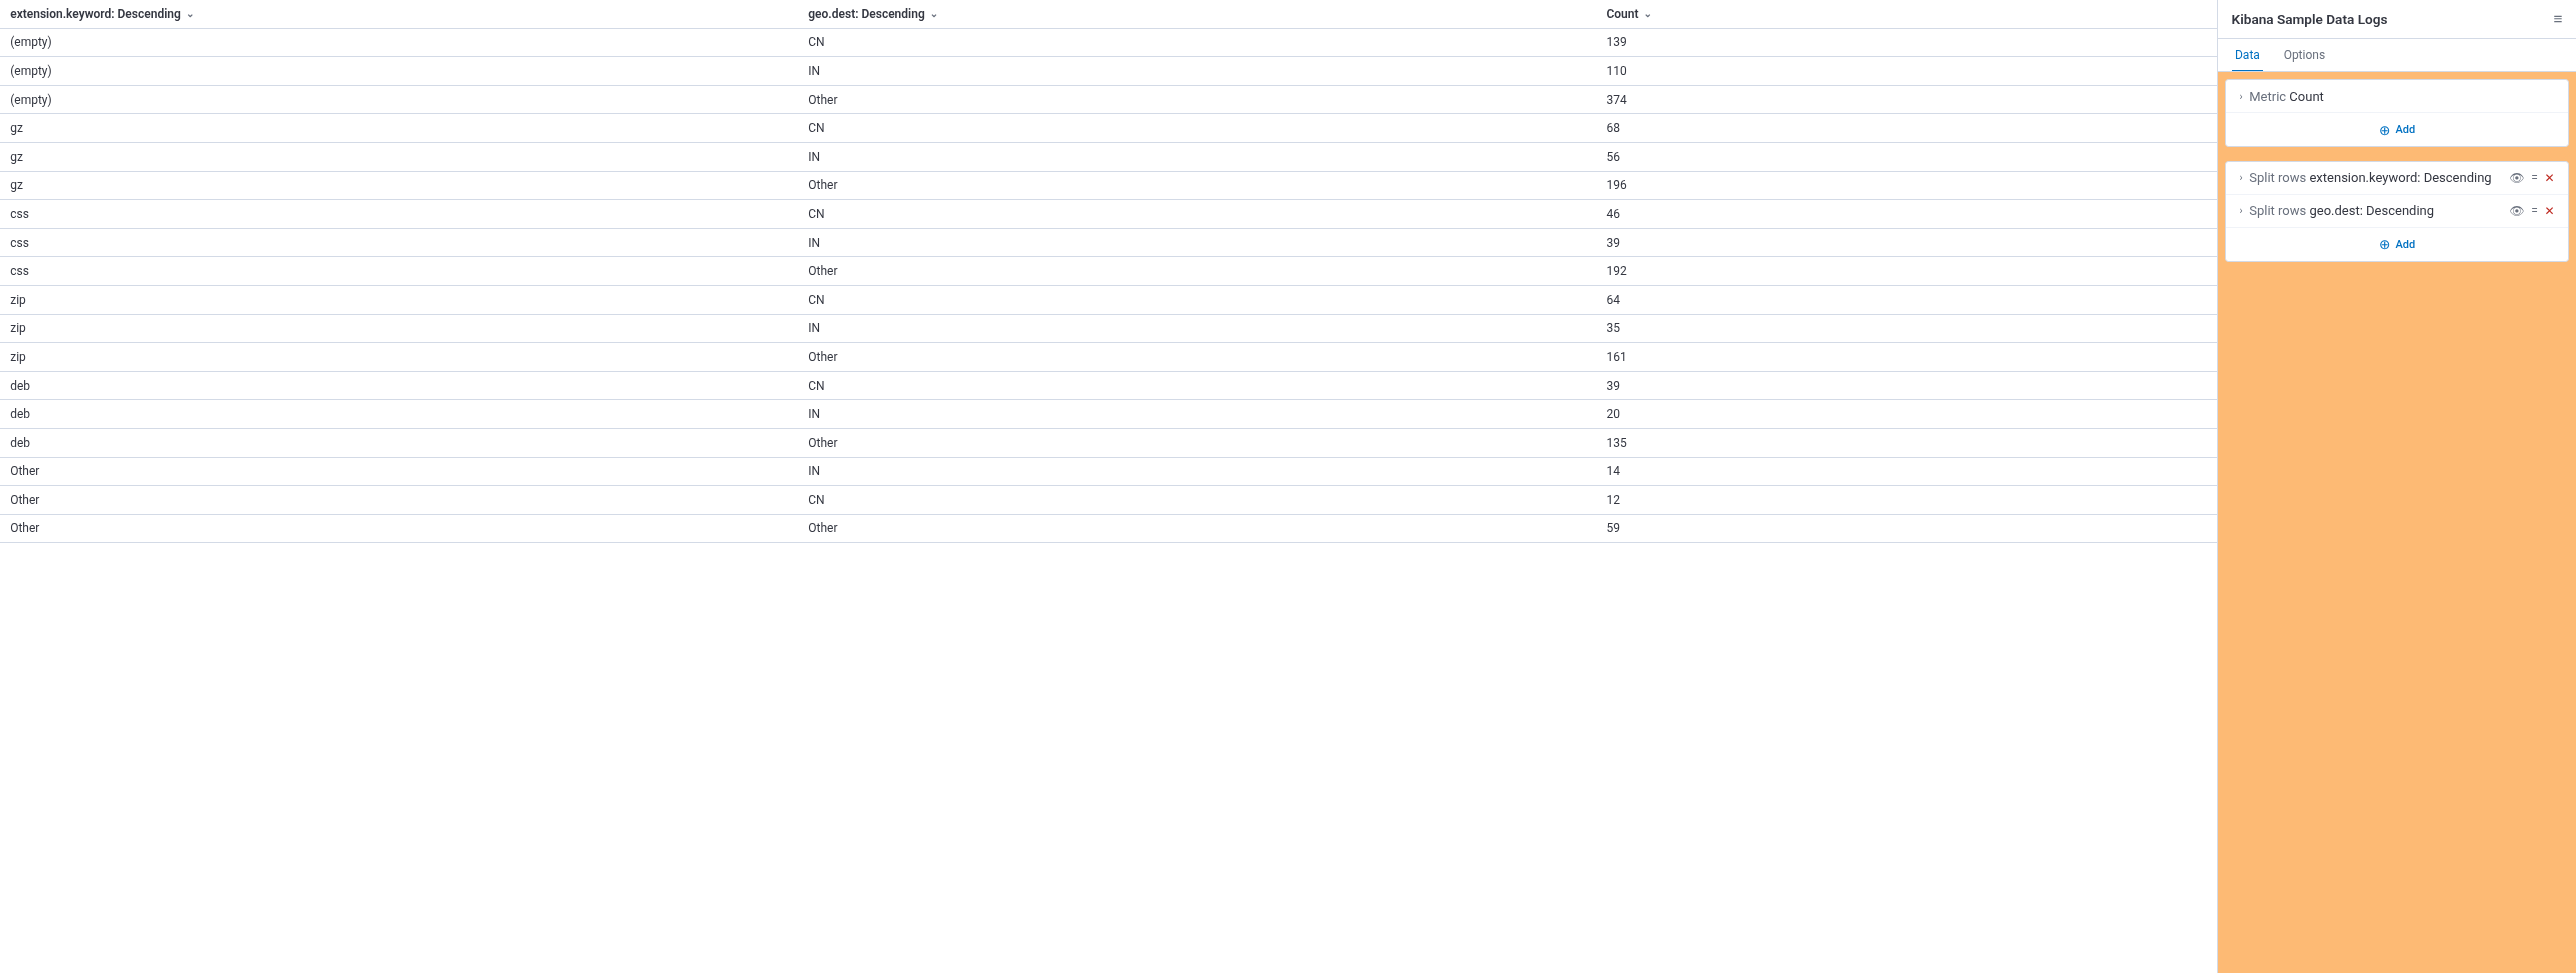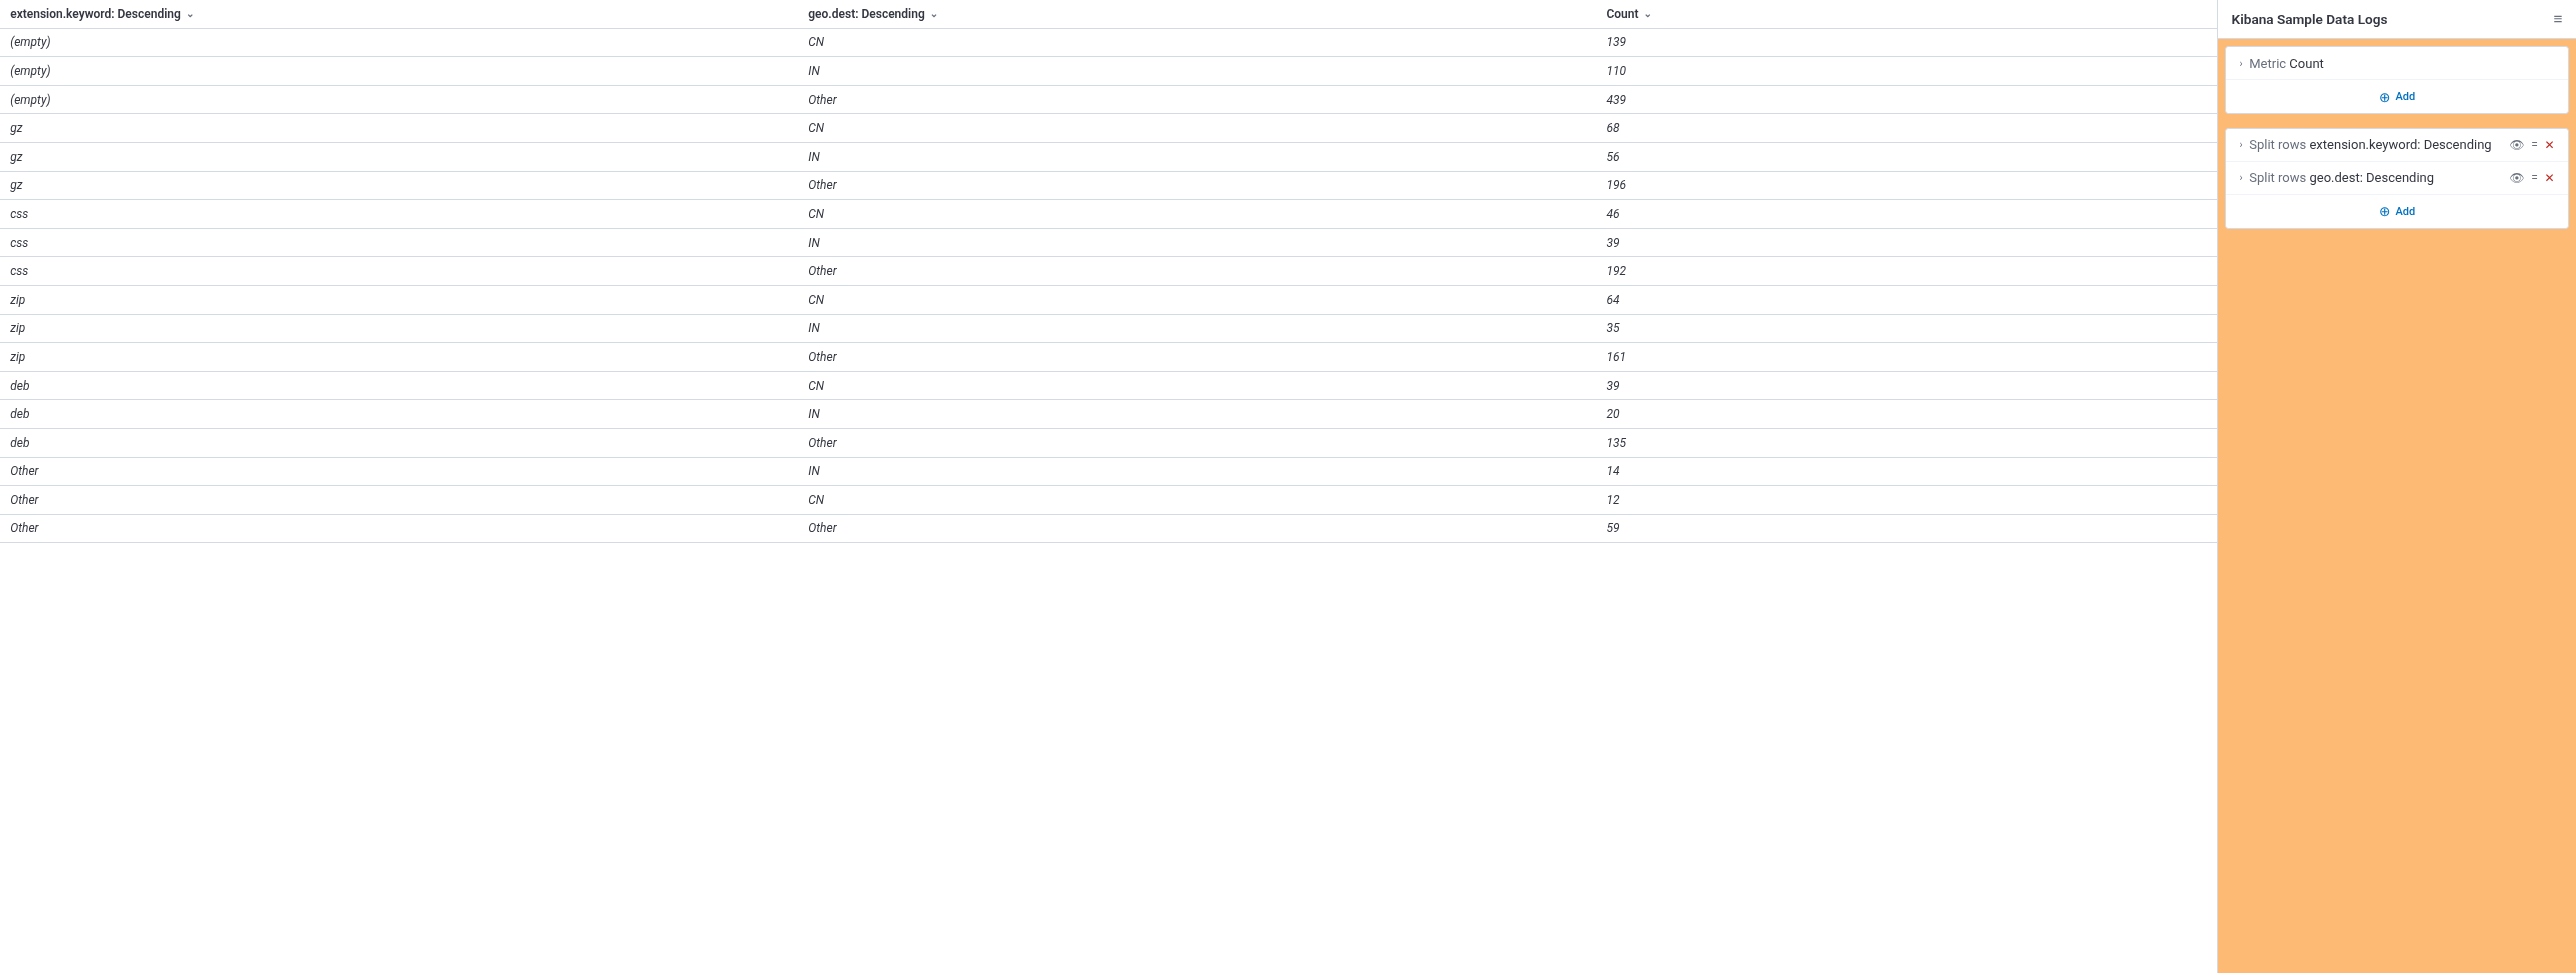--- a/index.html
+++ b/index.html
@@ -60,21 +60,20 @@
       font-size: 10.2px;
     }
 
     tbody tr {
       border-bottom: 0.9px solid #d3dae6;
     }
 
     tbody td {
       padding: 6.8px 10.2px;
       color: #343741;
-      font-style: italic;
     }
 
     
     .right-panel {
       width: 358px;
       min-width: 358px;
       background: #fdba74;
       display: flex;
       flex-direction: column;
       overflow-y: auto;
@@ -253,21 +252,21 @@
             <td>139</td>
           </tr>
           <tr>
             <td>(empty)</td>
             <td>IN</td>
             <td>110</td>
           </tr>
           <tr>
             <td>(empty)</td>
             <td>Other</td>
-            <td>439</td>
+            <td>374</td>
           </tr>
           <tr>
             <td>gz</td>
             <td>CN</td>
             <td>68</td>
           </tr>
           <tr>
             <td>gz</td>
             <td>IN</td>
             <td>56</td>
@@ -341,20 +340,24 @@
     </table>
   </div>
 </div>
 
 <div class="right-panel">
   <div class="panel-header">
     <span class="panel-title">Kibana Sample Data Logs</span>
     <span class="panel-menu-icon">≡</span>
   </div>
 
+  <div class="panel-tabs">
+    <a class="panel-tab active">Data</a>
+    <a class="panel-tab">Options</a>
+  </div>
 
   <div class="panel-section">
     <div class="section-item">
       <span class="chevron-icon">›</span>
       <span class="item-label">
         <span class="item-type">Metric </span><span class="item-name">Count</span>
       </span>
     </div>
     <div class="add-row">
       <button class="add-button">

